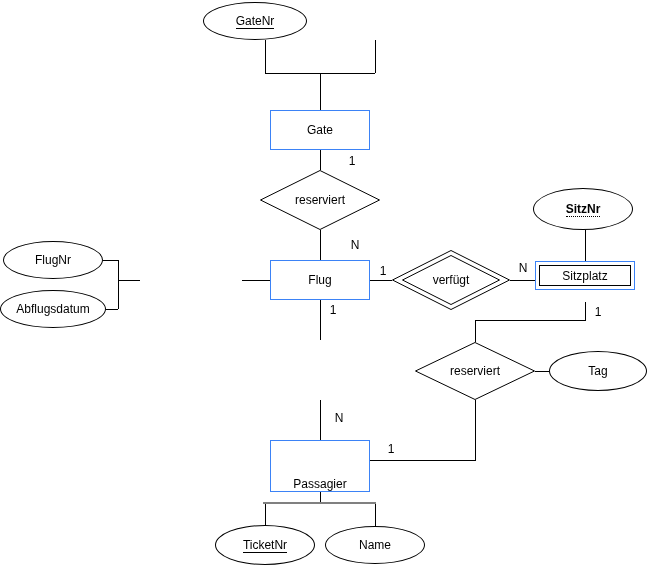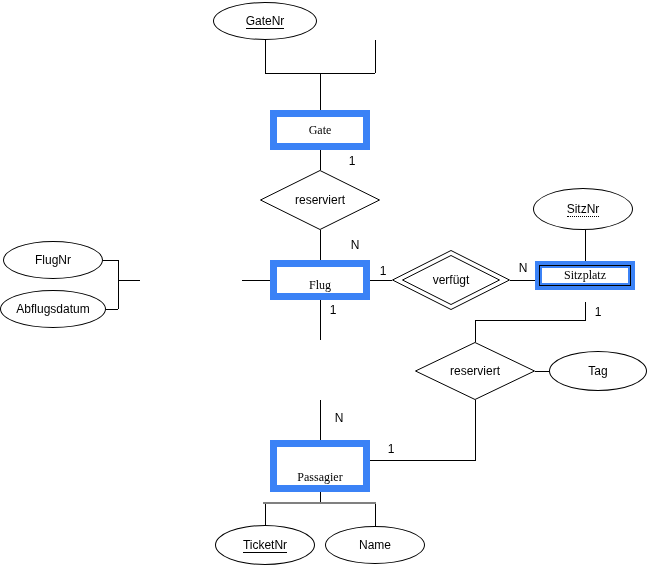--- a/index.html
+++ b/index.html
@@ -7,21 +7,21 @@
     position:relative;
     width:651px;height:566px;
     background:#ffffff;
     font-family:"Liberation Sans", sans-serif;
     font-size:12px;
     color:#000000;
     overflow:hidden;
   }
   .edges{position:absolute;left:0;top:0;}
   .node{position:absolute;box-sizing:border-box;display:flex;align-items:center;justify-content:center;text-align:center;background:#ffffff;}
-  .entity{border:7px solid #3b82f6;font-family:Liberation Serif, serif;}
+  .entity{border:1px solid #3b82f6;}
   .entity.weak{outline:1px solid #000000;outline-offset:-5px;}
   .ellipse{border:1px solid #000000;border-radius:50%;}
   .key-solid span{border-bottom:1px solid #000000;padding-bottom:0px;}
   .key-dotted span{border-bottom:1px dotted #000000;padding-bottom:0px;}
   .diamond{position:absolute;background:transparent;}
   .diamond svg{position:absolute;left:0;top:0;display:block;}
   .diamond .dlabel{position:absolute;left:0;top:0;width:100%;height:100%;display:flex;align-items:center;justify-content:center;text-align:center;}
   .card{position:absolute;transform:translate(-50%,-50%);white-space:nowrap;}
 </style>
 </head>
@@ -54,21 +54,21 @@
       <polyline points="265,503 265,525"></polyline>
       <polyline points="375,503 375,526"></polyline>
     </g>
     <polyline points="263,503 376,503" fill="none" stroke="#808080" stroke-width="2.5" shape-rendering="crispEdges"></polyline>
   </svg>
 
   <div class="node entity" style="left:270px;top:110px;width:100px;height:40px;">
     <span>Gate</span>
   </div>
 
-  <div class="node entity" style="left:270px;top:260px;width:100px;height:40px;align-items:flex-end;">
+  <div class="node entity" style="left:270px;top:260px;width:100px;height:40px;">
     <span>Flug</span>
   </div>
 
   <div class="node entity weak" style="left:535px;top:261px;width:100px;height:29px;">
     <span>Sitzplatz</span>
   </div>
 
   <div class="node entity" style="left:270px;top:440px;width:100px;height:52px;align-items:flex-end;">
     <span>Passagier</span>
   </div>
@@ -89,35 +89,35 @@
   </div>
 
 
   <div class="diamond" style="left:415px;top:342px;width:120px;height:58px;">
     <svg width="120" height="58">
       <polygon points="60,0.5 119.5,29 60,57.5 0.5,29" fill="#ffffff" stroke="#000000" stroke-width="1"></polygon>
     </svg>
     <div class="dlabel">reserviert</div>
   </div>
 
-  <div class="node ellipse key-solid" style="left:213px;top:2px;width:104px;height:38px;text-align:right;">
+  <div class="node ellipse key-solid" style="left:203px;top:2px;width:104px;height:38px;text-align:right;">
     <span>GateNr</span>
   </div>
 
 
   <div class="node ellipse" style="left:3px;top:241px;width:100px;height:38px;">
     <span>FlugNr</span>
   </div>
 
   <div class="node ellipse" style="left:0px;top:290px;width:106px;height:38px;">
     <span>Abflugsdatum</span>
   </div>
 
 
-  <div class="node ellipse key-dotted" style="left:533px;top:188px;width:100px;height:42px;">
+  <div class="node ellipse key-dotted" style="left:533px;top:188px;width:100px;height:42px;font-weight:bold;">
     <span>SitzNr</span>
   </div>
 
   <div class="node ellipse" style="left:549px;top:351px;width:98px;height:40px;">
     <span>Tag</span>
   </div>
 
   <div class="node ellipse key-solid" style="left:215px;top:525px;width:100px;height:40px;">
     <span>TicketNr</span>
   </div>

